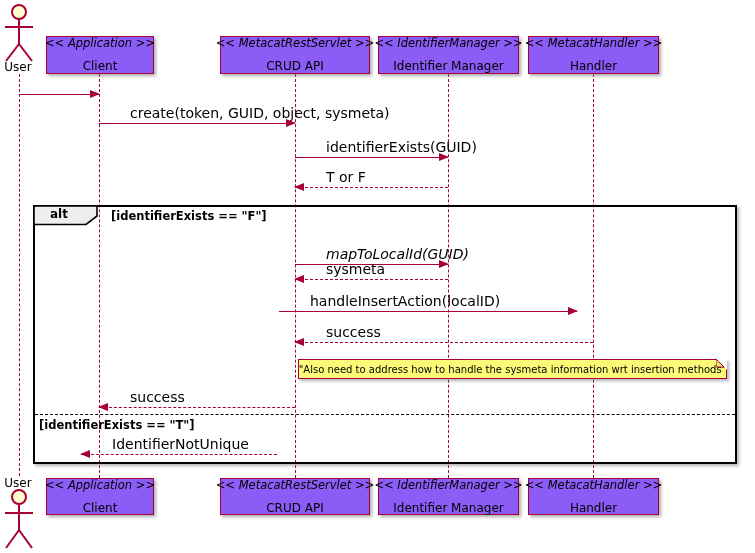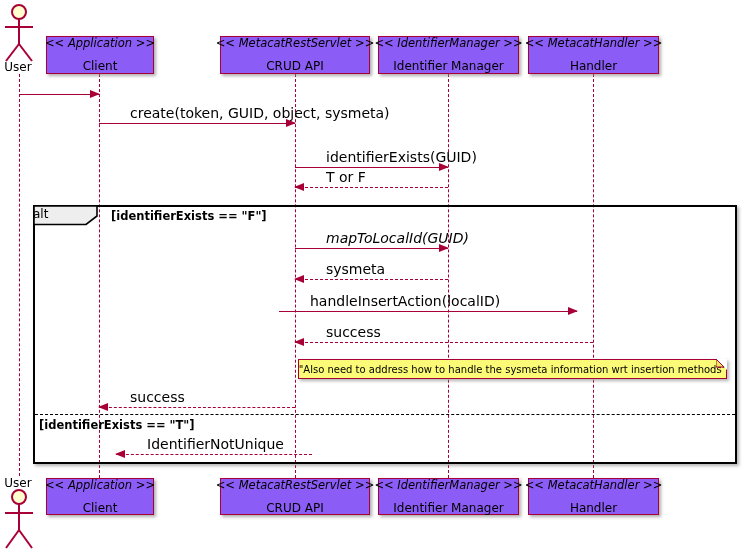--- a/index.html
+++ b/index.html
@@ -42,38 +42,38 @@
   
   .msg{position:absolute;height:1px;z-index:2;}
   .msg .line{position:absolute;left:0;right:0;top:0;border-top:1px solid #A80036;}
   .msg.return .line{border-top-style:dashed;}
   .msg .head{position:absolute;width:0;height:0;top:-4px;}
   .msg .head.rt{right:-1px;border-top:4.5px solid transparent;border-bottom:4.5px solid transparent;border-left:10px solid #A80036;}
   .msg .head.lt{left:-1px;border-top:4.5px solid transparent;border-bottom:4.5px solid transparent;border-right:10px solid #A80036;}
   .msg .lbl{position:absolute;left:7px;bottom:3px;font-size:14px;white-space:nowrap;margin-left:24px;}
   #m0{left:19px;top:94px;width:80px;}
   #m1{left:99px;top:123px;width:196px;}
-  #m2{left:295px;top:167px;width:153px;text-align:center;}
+  #m2{left:295px;top:157px;width:153px;text-align:center;}
   #m3{left:295px;top:187px;width:153px;}
-  #m4{left:295px;top:248px;width:153px;font-style:italic;}
+  #m4{left:295px;top:264px;width:153px;font-style:italic;}
   #m5{left:295px;top:279px;width:153px;}
   #m6{left:279px;top:311px;width:298px;}
   #m7{left:295px;top:342px;width:298px;}
   #m8{left:99px;top:407px;width:196px;}
-  #m9{left:116px;top:454px;width:196px;}
+  #m9{left:81px;top:454px;width:196px;}
   
   .frame{
     position:absolute;left:33px;top:205px;width:704px;height:259px;
     border:2px solid #000;box-sizing:border-box;z-index:4;
     box-shadow:2px 2px 3px rgba(130,130,130,0.6);
   }
   .frame .tab-svg{position:absolute;left:-2px;top:-2px;}
   .frame .op{
     position:absolute;left:-2px;top:-2px;width:52px;height:19px;line-height:19px;
-    text-align:left;font-weight:normal;font-size:12px;
+    text-align:center;font-weight:bold;font-size:12px;
   }
   .frame .guard{position:absolute;font-weight:bold;font-size:11.5px;white-space:nowrap;}
   #guard-f{left:76px;top:2px;}
   #guard-t{left:4px;top:211px;}
   .frame .divider{position:absolute;left:0;right:0;top:207px;border-top:1px dashed #000;}
   
   .note{
     position:absolute;left:298px;top:359px;width:429px;height:20px;
     background:#FBFB77;border:1px solid #A80036;box-sizing:border-box;z-index:3;
     display:flex;align-items:center;justify-content:center;font-size:10px;

